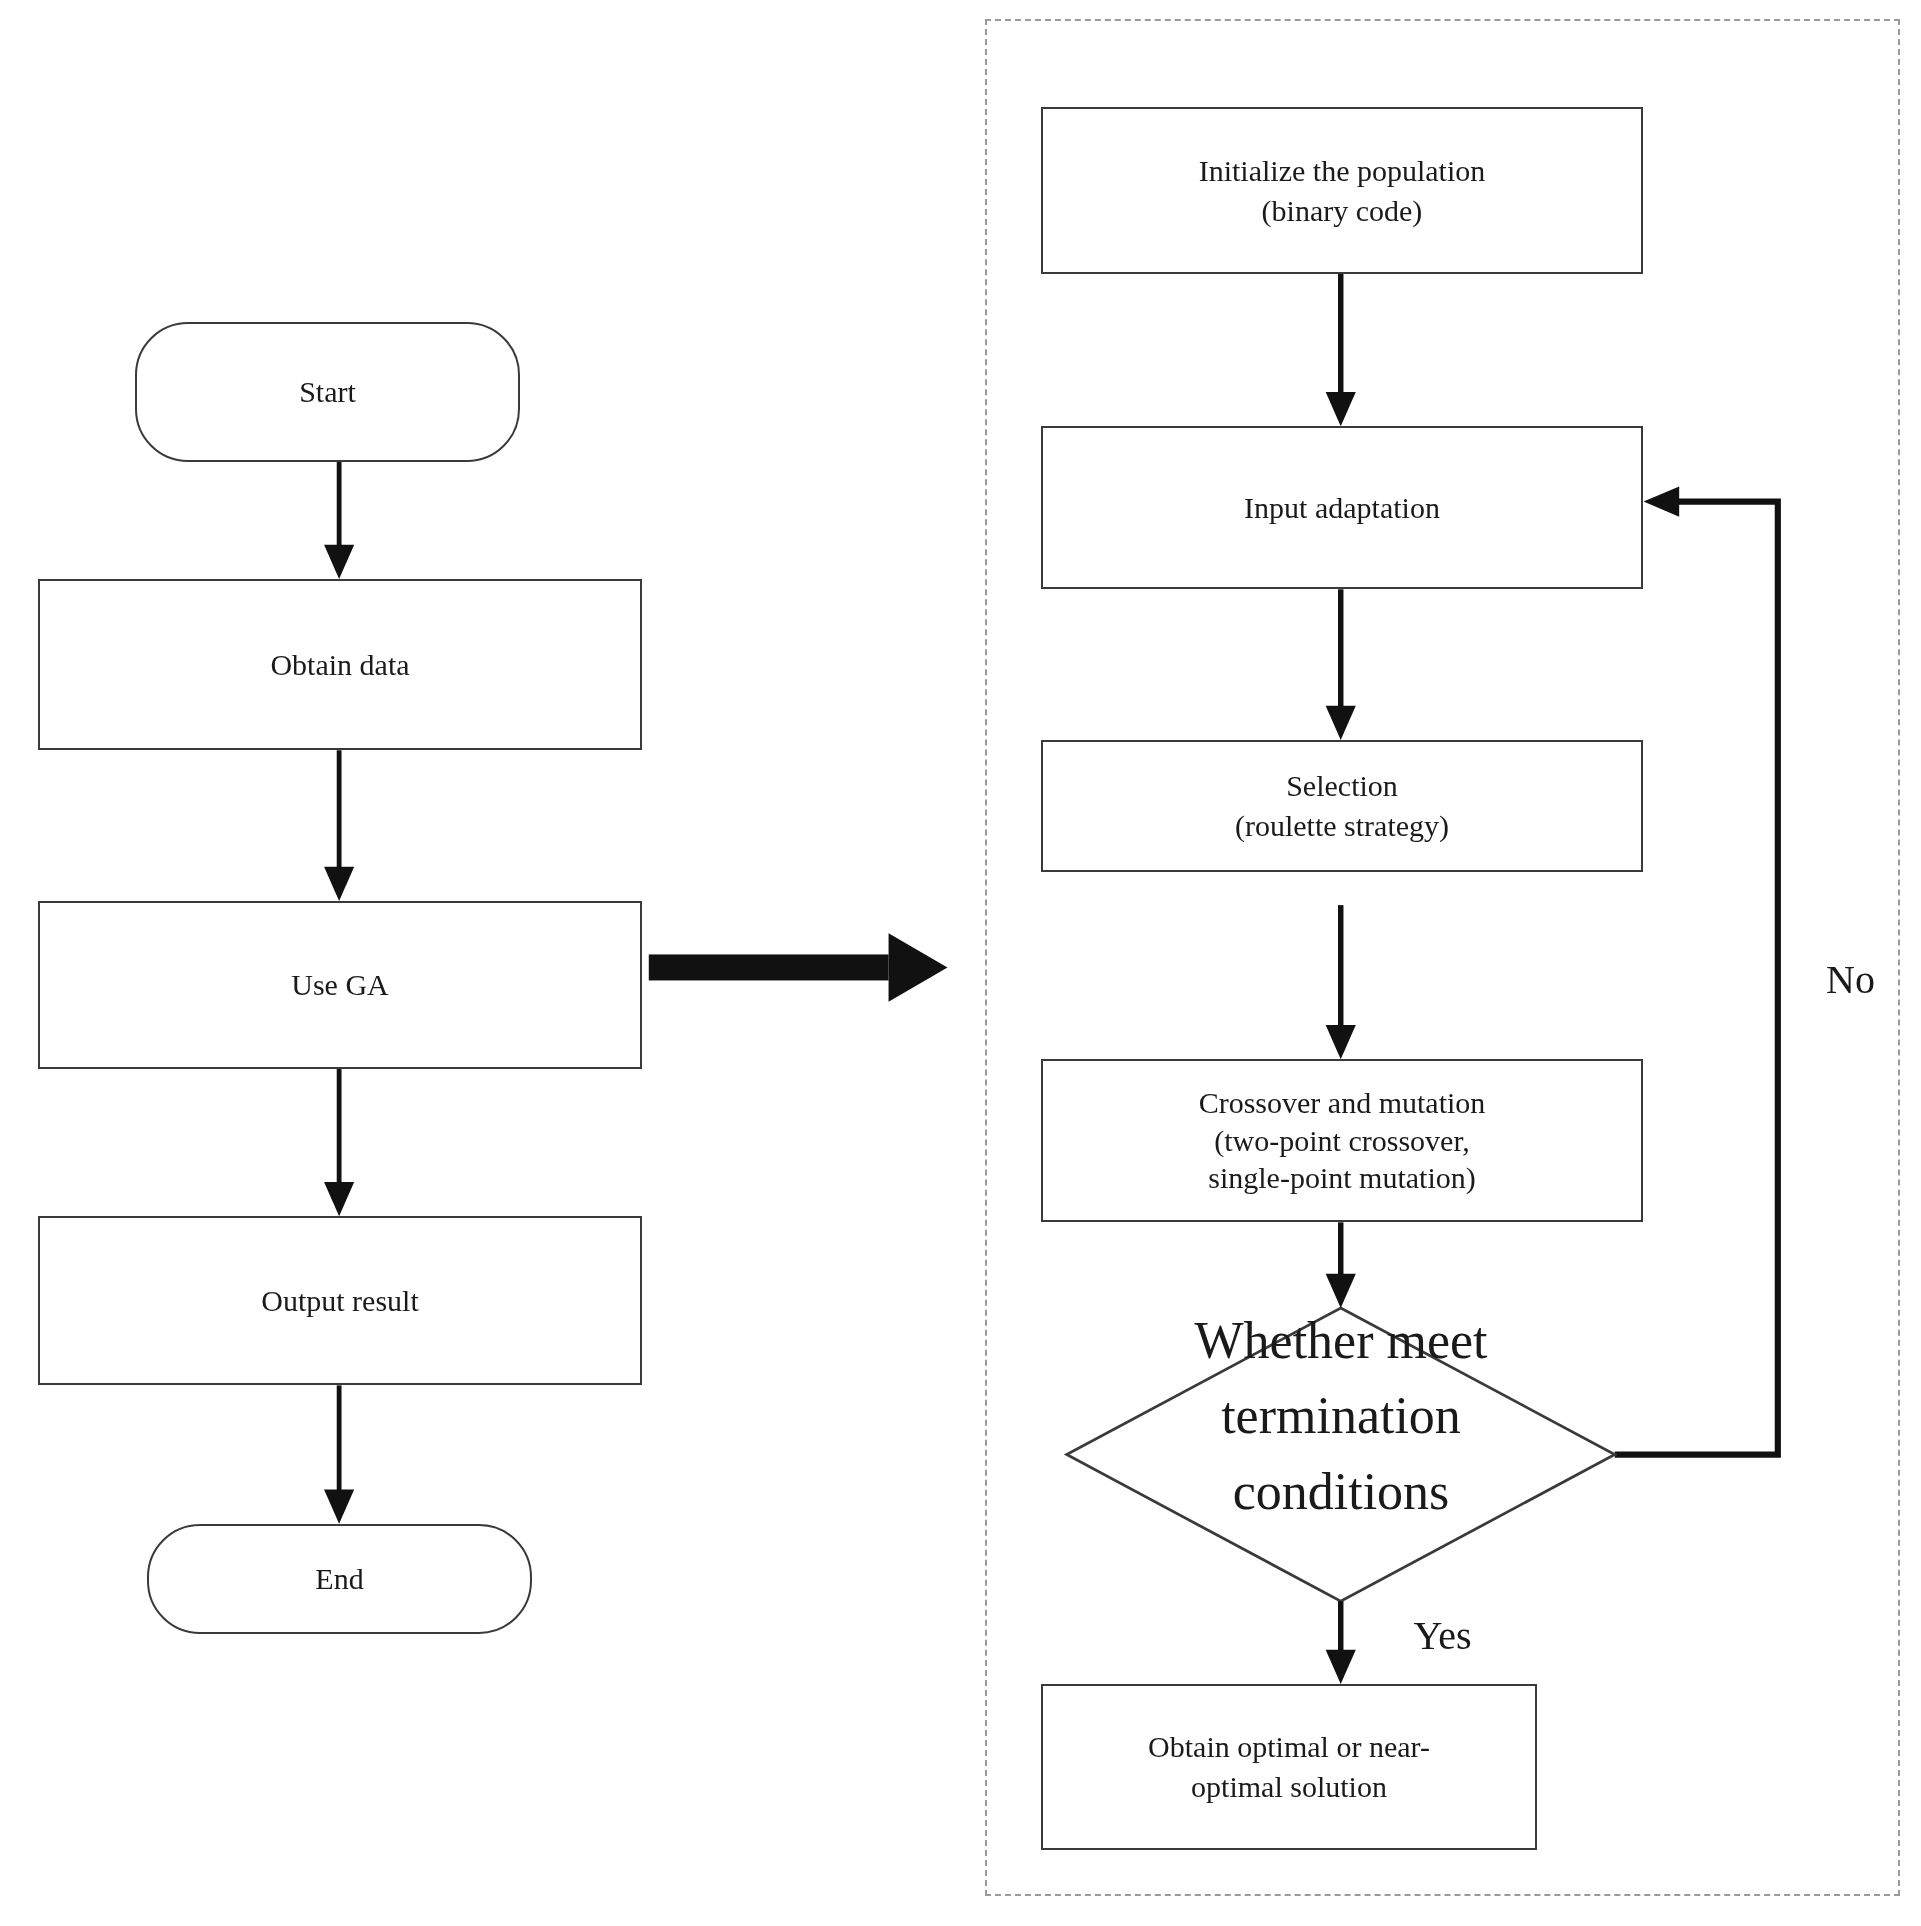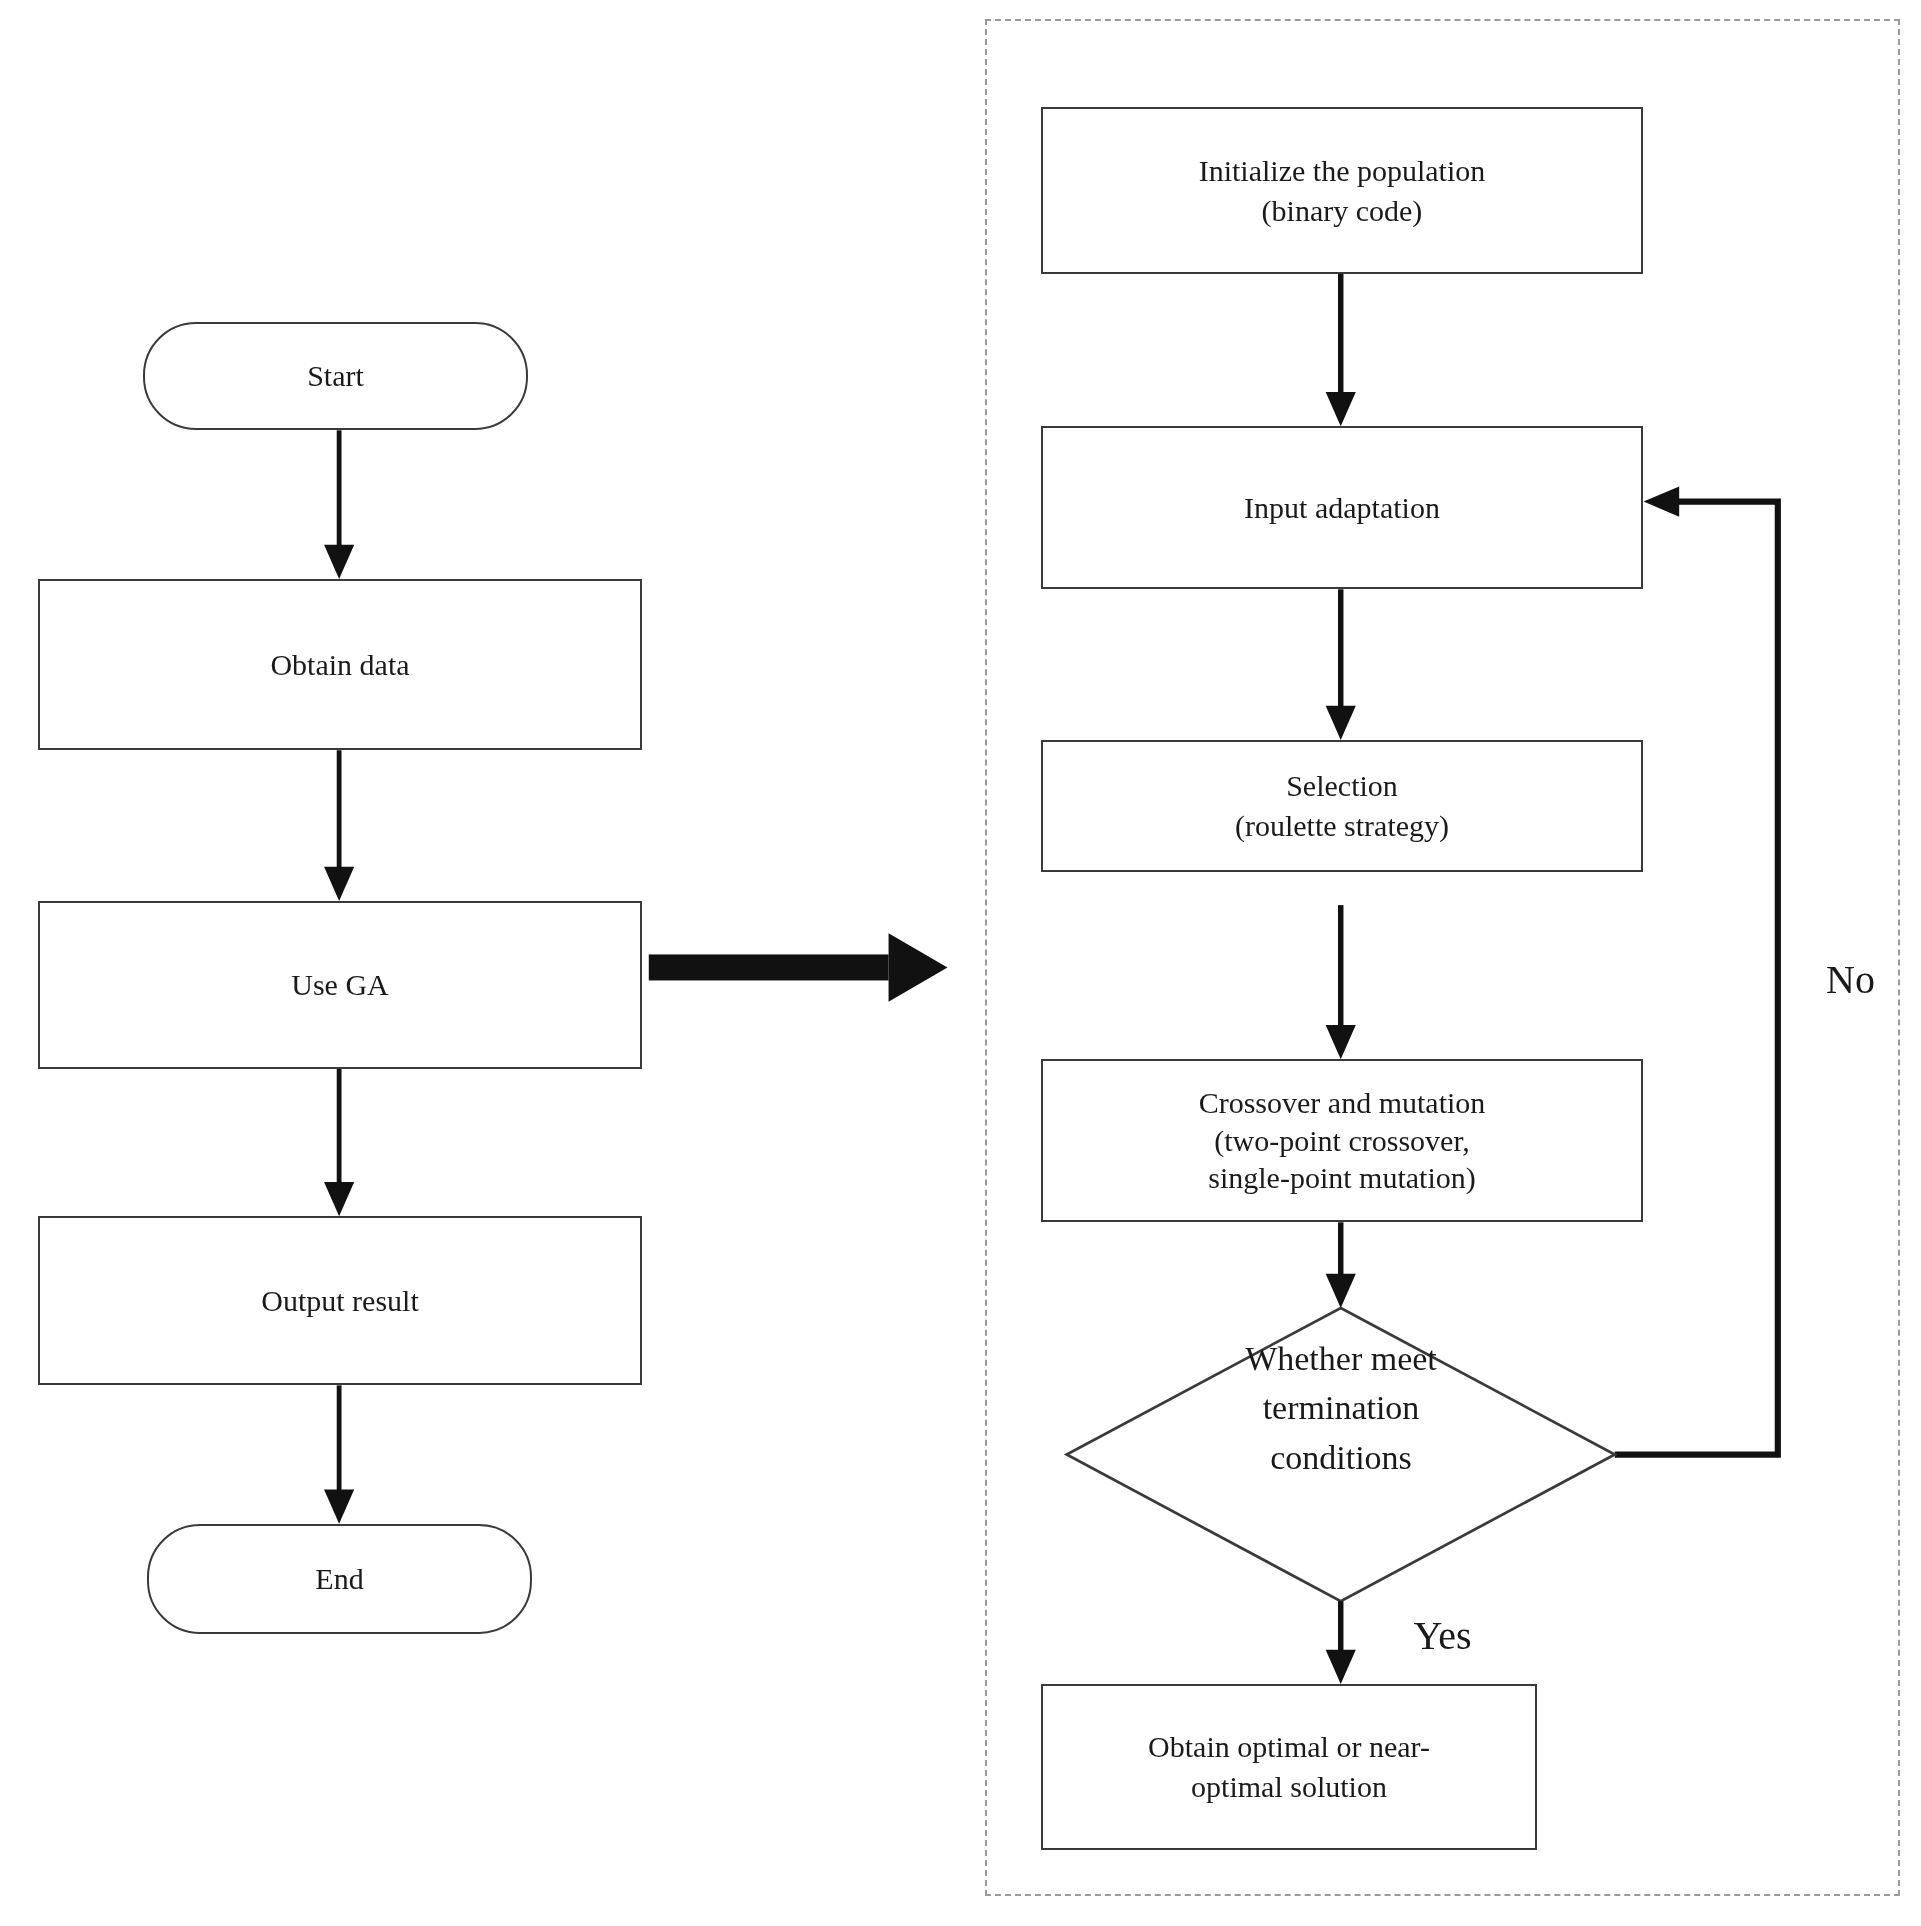--- a/index.html
+++ b/index.html
@@ -57,31 +57,31 @@
     position: absolute;
     font-size: 40px;
     line-height: 1.1;
     text-align: center;
     white-space: pre-line;
     z-index: 3;
   }
   .decision-text {
     position: absolute;
     left: 1101px;
-    top: 1334px;
+    top: 1303px;
     width: 480px;
     text-align: center;
-    font-size: 34px;
+    font-size: 52px;
     line-height: 1.45;
     white-space: pre-line;
     z-index: 3;
   }
 
   
-  .n-start  { left: 143px;  top: 322px;  width: 385px; height: 108px; }
+  .n-start  { left: 135px;  top: 322px;  width: 385px; height: 140px; }
   .n-input  { left: 38px;   top: 579px;  width: 604px; height: 171px; }
   .n-usega  { left: 38px;   top: 901px; width: 604px; height: 168px; }
   .n-output { left: 38px;   top: 1216px; width: 604px; height: 169px; }
   .n-end    { left: 147px;  top: 1524px; width: 385px; height: 110px; }
 
   
   .n-init   { left: 1041px; top: 107px;  width: 602px; height: 167px; }
   .n-assess { left: 1041px; top: 426px;  width: 602px; height: 163px; }
   .n-select { left: 1041px; top: 740px; width: 602px; height: 132px; }
   .n-cross  { left: 1041px; top: 1059px; width: 602px; height: 163px; line-height: 1.26; }

